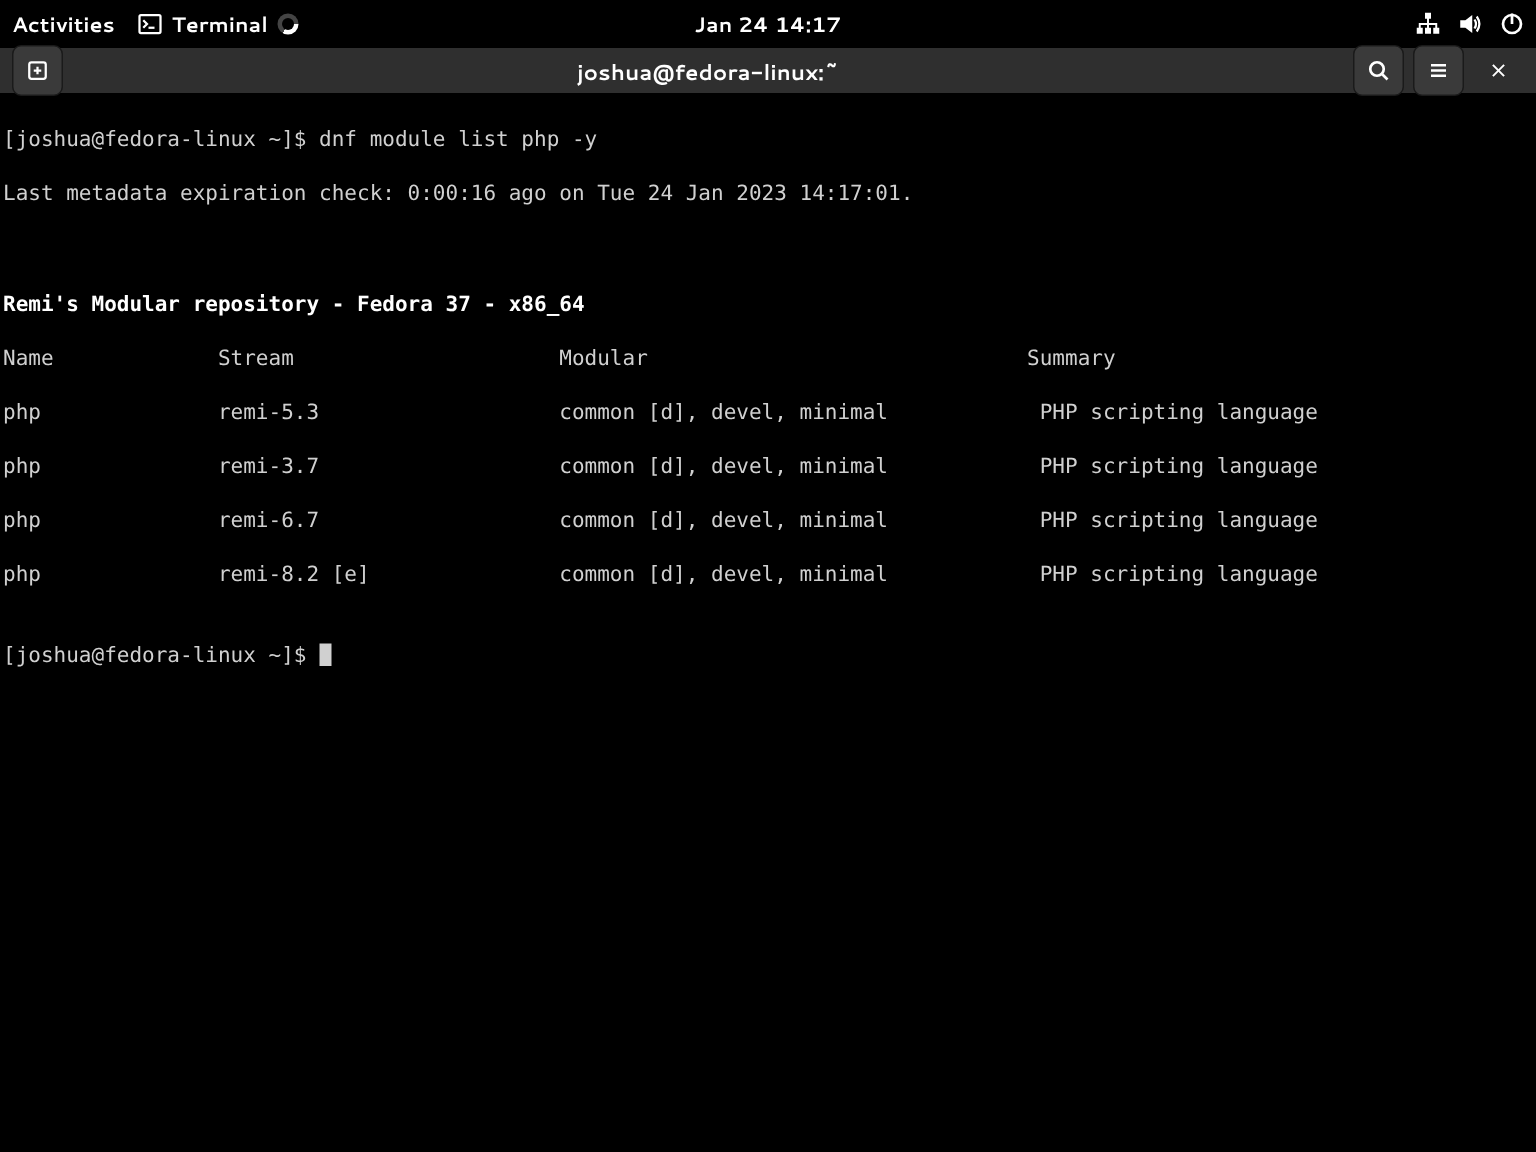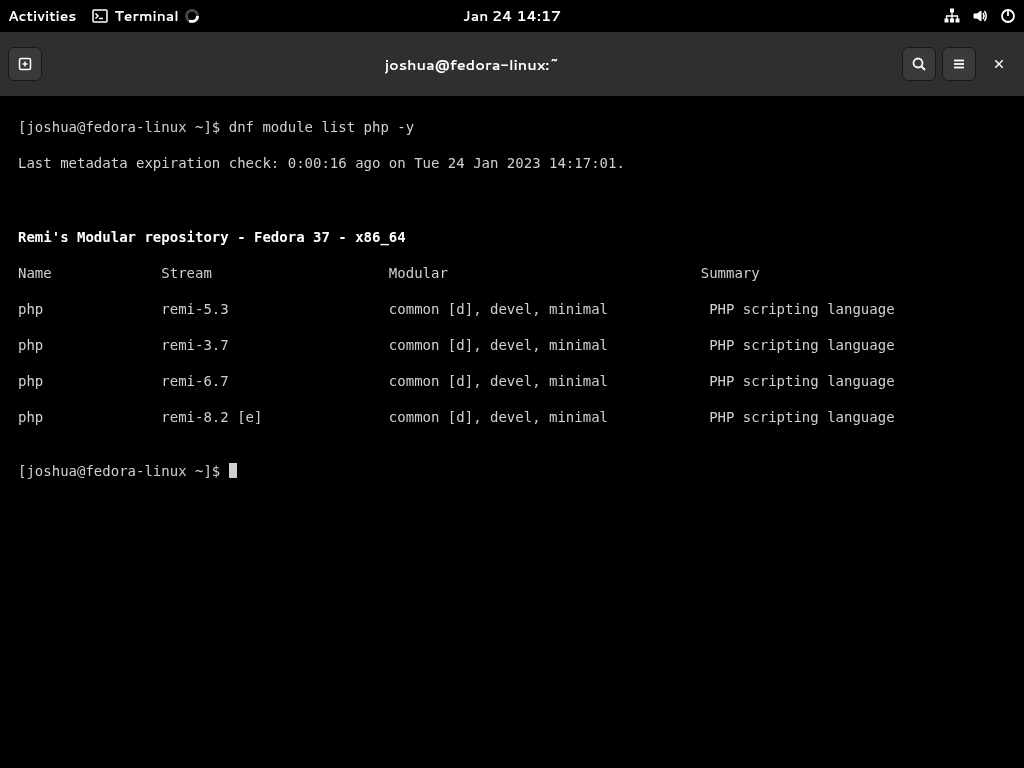--- a/index.html
+++ b/index.html
@@ -29,21 +29,21 @@
       display: inline-block;
       width: 14px; height: 14px;
       border-radius: 50%;
       background: conic-gradient(from 90deg, #fff 0deg 120deg, #444 120deg 360deg);
       position: relative;
     }
     .spinner::after {
       content: ""; position: absolute; inset: 3px; background: #000; border-radius: 50%;
     }
     .window-header {
-      height: 64px;
+      height: 30px;
       background: #2f2f2f;
       display: flex;
       align-items: center;
       padding: 0 8px;
       gap: 12px;
     }
     .header-btn {
       width: 34px; height: 34px;
       background: #3a3a3a;
       border: 1px solid #1a1a1a;
@@ -60,21 +60,21 @@
       width: 34px; height: 34px;
       display: flex; align-items: center; justify-content: center;
       cursor: pointer; color: #fff; font-size: 15px;
     }
     .terminal {
       background: #000;
       color: #d0d0d0;
       font-family: "DejaVu Sans Mono", Menlo, Consolas, monospace;
       font-size: 14px;
       line-height: 18px;
-      padding: 4px 18px;
+      padding: 4px 2px;
       white-space: pre;
       height: calc(100% - 78px);
     }
     .term-line { white-space: pre; }
     .bold { font-weight: bold; color: #fff; margin-top: 38px; }
     .cursor {
       display: inline-block;
       width: 8px; height: 15px;
       background: #d0d0d0;
       vertical-align: text-bottom;

